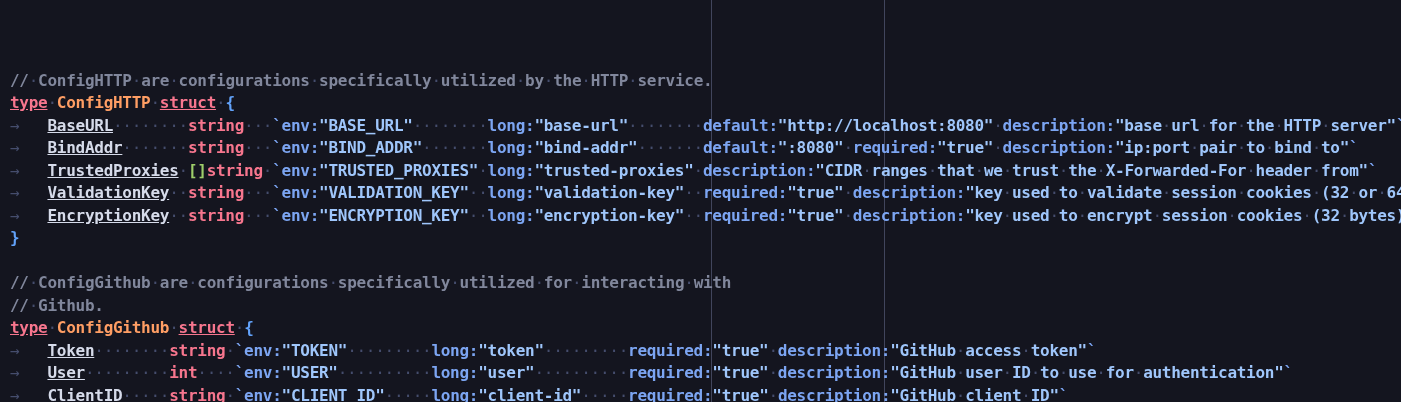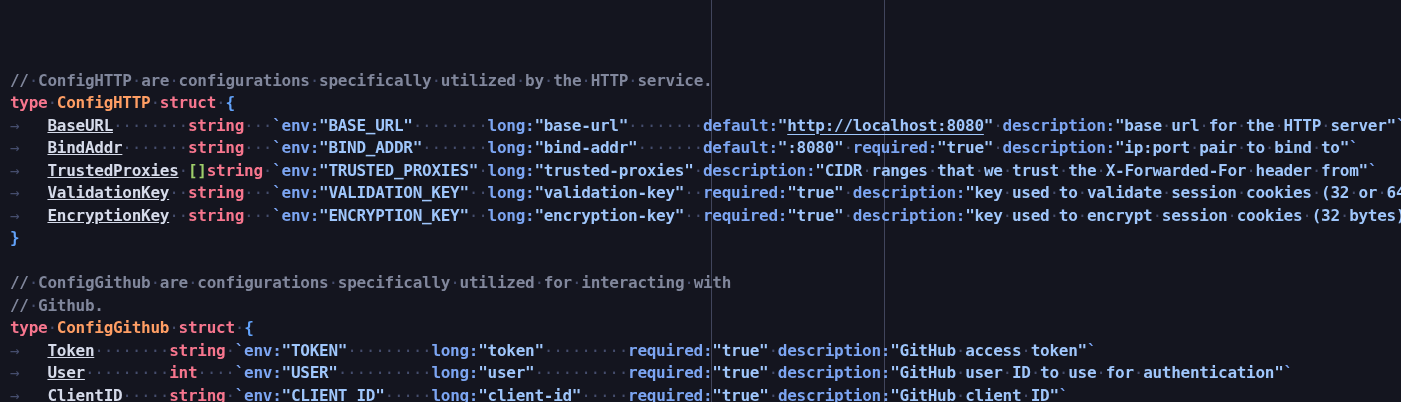--- a/index.html
+++ b/index.html
@@ -31,28 +31,28 @@
     width: 1px;
     background: var(--c-ruler, #41455c);
   }
   #code {
     position: relative;
     z-index: 1;
     padding: 2px 0 0 10px;
   }
   .line { height: 22.5px; }
   .tok-cm { color: var(--c-comment); }
-  .tok-kw { color: var(--c-keyword); }
+  .tok-kw { color: var(--c-keyword); text-decoration: underline; }
   .tok-ty { color: var(--c-type_name); }
   .tok-id { color: var(--c-field); text-decoration: underline; }
   .tok-pr { color: var(--c-primitive); }
   .tok-br { color: var(--c-bracket); }
   .tok-tk { color: var(--c-tag_key); }
   .tok-tv { color: var(--c-tag_value); }
-  .tok-tu { color: var(--c-tag_value); text-decoration: underline; text-underline-offset: 3px; }
+  .tok-tu { color: var(--c-tag_value); text-underline-offset: 3px; }
   .tok-pu { color: var(--c-punctuation); }
   .tok-ws { color: var(--c-whitespace); font-weight: normal; }
 </style>
 </head>
 <body>
 
 <div id="editor">
   <div id="rulers"><div class="ruler" style="left: 711px;"></div><div class="ruler" style="left: 884px;"></div></div>
   <div id="code"><div class="line"><span class="tok-cm">//</span><span class="tok-ws">·</span><span class="tok-cm">ConfigHTTP</span><span class="tok-ws">·</span><span class="tok-cm">are</span><span class="tok-ws">·</span><span class="tok-cm">configurations</span><span class="tok-ws">·</span><span class="tok-cm">specifically</span><span class="tok-ws">·</span><span class="tok-cm">utilized</span><span class="tok-ws">·</span><span class="tok-cm">by</span><span class="tok-ws">·</span><span class="tok-cm">the</span><span class="tok-ws">·</span><span class="tok-cm">HTTP</span><span class="tok-ws">·</span><span class="tok-cm">service.</span></div><div class="line"><span class="tok-kw">type</span><span class="tok-ws">·</span><span class="tok-ty">ConfigHTTP</span><span class="tok-ws">·</span><span class="tok-kw">struct</span><span class="tok-ws">·</span><span class="tok-pu">{</span></div><div class="line"><span class="tok-ws">→&nbsp;&nbsp;&nbsp;</span><span class="tok-id">BaseURL</span><span class="tok-ws">········</span><span class="tok-pr">string</span><span class="tok-ws">···</span><span class="tok-tk">`env:</span><span class="tok-tv">"BASE_URL"</span><span class="tok-ws">········</span><span class="tok-tk">long:</span><span class="tok-tv">"base-url"</span><span class="tok-ws">········</span><span class="tok-tk">default:</span><span class="tok-tv">"</span><span class="tok-tu">http://localhost:8080</span><span class="tok-tv">"</span><span class="tok-ws">·</span><span class="tok-tk">description:</span><span class="tok-tv">"base</span><span class="tok-ws">·</span><span class="tok-tv">url</span><span class="tok-ws">·</span><span class="tok-tv">for</span><span class="tok-ws">·</span><span class="tok-tv">the</span><span class="tok-ws">·</span><span class="tok-tv">HTTP</span><span class="tok-ws">·</span><span class="tok-tv">server"</span><span class="tok-tk">`</span></div><div class="line"><span class="tok-ws">→&nbsp;&nbsp;&nbsp;</span><span class="tok-id">BindAddr</span><span class="tok-ws">·······</span><span class="tok-pr">string</span><span class="tok-ws">···</span><span class="tok-tk">`env:</span><span class="tok-tv">"BIND_ADDR"</span><span class="tok-ws">·······</span><span class="tok-tk">long:</span><span class="tok-tv">"bind-addr"</span><span class="tok-ws">·······</span><span class="tok-tk">default:</span><span class="tok-tv">":8080"</span><span class="tok-ws">·</span><span class="tok-tk">required:</span><span class="tok-tv">"true"</span><span class="tok-ws">·</span><span class="tok-tk">description:</span><span class="tok-tv">"ip:port</span><span class="tok-ws">·</span><span class="tok-tv">pair</span><span class="tok-ws">·</span><span class="tok-tv">to</span><span class="tok-ws">·</span><span class="tok-tv">bind</span><span class="tok-ws">·</span><span class="tok-tv">to"</span><span class="tok-tk">`</span></div><div class="line"><span class="tok-ws">→&nbsp;&nbsp;&nbsp;</span><span class="tok-id">TrustedProxies</span><span class="tok-ws">·</span><span class="tok-br">[]</span><span class="tok-pr">string</span><span class="tok-ws">·</span><span class="tok-tk">`env:</span><span class="tok-tv">"TRUSTED_PROXIES"</span><span class="tok-ws">·</span><span class="tok-tk">long:</span><span class="tok-tv">"trusted-proxies"</span><span class="tok-ws">·</span><span class="tok-tk">description:</span><span class="tok-tv">"CIDR</span><span class="tok-ws">·</span><span class="tok-tv">ranges</span><span class="tok-ws">·</span><span class="tok-tv">that</span><span class="tok-ws">·</span><span class="tok-tv">we</span><span class="tok-ws">·</span><span class="tok-tv">trust</span><span class="tok-ws">·</span><span class="tok-tv">the</span><span class="tok-ws">·</span><span class="tok-tv">X-Forwarded-For</span><span class="tok-ws">·</span><span class="tok-tv">header</span><span class="tok-ws">·</span><span class="tok-tv">from"</span><span class="tok-tk">`</span></div><div class="line"><span class="tok-ws">→&nbsp;&nbsp;&nbsp;</span><span class="tok-id">ValidationKey</span><span class="tok-ws">··</span><span class="tok-pr">string</span><span class="tok-ws">···</span><span class="tok-tk">`env:</span><span class="tok-tv">"VALIDATION_KEY"</span><span class="tok-ws">··</span><span class="tok-tk">long:</span><span class="tok-tv">"validation-key"</span><span class="tok-ws">··</span><span class="tok-tk">required:</span><span class="tok-tv">"true"</span><span class="tok-ws">·</span><span class="tok-tk">description:</span><span class="tok-tv">"key</span><span class="tok-ws">·</span><span class="tok-tv">used</span><span class="tok-ws">·</span><span class="tok-tv">to</span><span class="tok-ws">·</span><span class="tok-tv">validate</span><span class="tok-ws">·</span><span class="tok-tv">session</span><span class="tok-ws">·</span><span class="tok-tv">cookies</span><span class="tok-ws">·</span><span class="tok-tv">(32</span><span class="tok-ws">·</span><span class="tok-tv">or</span><span class="tok-ws">·</span><span class="tok-tv">64</span><span class="tok-ws">·</span><span class="tok-tv">bytes)"</span><span class="tok-tk">`</span></div><div class="line"><span class="tok-ws">→&nbsp;&nbsp;&nbsp;</span><span class="tok-id">EncryptionKey</span><span class="tok-ws">··</span><span class="tok-pr">string</span><span class="tok-ws">···</span><span class="tok-tk">`env:</span><span class="tok-tv">"ENCRYPTION_KEY"</span><span class="tok-ws">··</span><span class="tok-tk">long:</span><span class="tok-tv">"encryption-key"</span><span class="tok-ws">··</span><span class="tok-tk">required:</span><span class="tok-tv">"true"</span><span class="tok-ws">·</span><span class="tok-tk">description:</span><span class="tok-tv">"key</span><span class="tok-ws">·</span><span class="tok-tv">used</span><span class="tok-ws">·</span><span class="tok-tv">to</span><span class="tok-ws">·</span><span class="tok-tv">encrypt</span><span class="tok-ws">·</span><span class="tok-tv">session</span><span class="tok-ws">·</span><span class="tok-tv">cookies</span><span class="tok-ws">·</span><span class="tok-tv">(32</span><span class="tok-ws">·</span><span class="tok-tv">bytes)"</span><span class="tok-tk">`</span></div><div class="line"><span class="tok-pu">}</span></div><div class="line">&nbsp;</div><div class="line"><span class="tok-cm">//</span><span class="tok-ws">·</span><span class="tok-cm">ConfigGithub</span><span class="tok-ws">·</span><span class="tok-cm">are</span><span class="tok-ws">·</span><span class="tok-cm">configurations</span><span class="tok-ws">·</span><span class="tok-cm">specifically</span><span class="tok-ws">·</span><span class="tok-cm">utilized</span><span class="tok-ws">·</span><span class="tok-cm">for</span><span class="tok-ws">·</span><span class="tok-cm">interacting</span><span class="tok-ws">·</span><span class="tok-cm">with</span></div><div class="line"><span class="tok-cm">//</span><span class="tok-ws">·</span><span class="tok-cm">Github.</span></div><div class="line"><span class="tok-kw">type</span><span class="tok-ws">·</span><span class="tok-ty">ConfigGithub</span><span class="tok-ws">·</span><span class="tok-kw">struct</span><span class="tok-ws">·</span><span class="tok-pu">{</span></div><div class="line"><span class="tok-ws">→&nbsp;&nbsp;&nbsp;</span><span class="tok-id">Token</span><span class="tok-ws">········</span><span class="tok-pr">string</span><span class="tok-ws">·</span><span class="tok-tk">`env:</span><span class="tok-tv">"TOKEN"</span><span class="tok-ws">·········</span><span class="tok-tk">long:</span><span class="tok-tv">"token"</span><span class="tok-ws">·········</span><span class="tok-tk">required:</span><span class="tok-tv">"true"</span><span class="tok-ws">·</span><span class="tok-tk">description:</span><span class="tok-tv">"GitHub</span><span class="tok-ws">·</span><span class="tok-tv">access</span><span class="tok-ws">·</span><span class="tok-tv">token"</span><span class="tok-tk">`</span></div><div class="line"><span class="tok-ws">→&nbsp;&nbsp;&nbsp;</span><span class="tok-id">User</span><span class="tok-ws">·········</span><span class="tok-pr">int</span><span class="tok-ws">····</span><span class="tok-tk">`env:</span><span class="tok-tv">"USER"</span><span class="tok-ws">··········</span><span class="tok-tk">long:</span><span class="tok-tv">"user"</span><span class="tok-ws">··········</span><span class="tok-tk">required:</span><span class="tok-tv">"true"</span><span class="tok-ws">·</span><span class="tok-tk">description:</span><span class="tok-tv">"GitHub</span><span class="tok-ws">·</span><span class="tok-tv">user</span><span class="tok-ws">·</span><span class="tok-tv">ID</span><span class="tok-ws">·</span><span class="tok-tv">to</span><span class="tok-ws">·</span><span class="tok-tv">use</span><span class="tok-ws">·</span><span class="tok-tv">for</span><span class="tok-ws">·</span><span class="tok-tv">authentication"</span><span class="tok-tk">`</span></div><div class="line"><span class="tok-ws">→&nbsp;&nbsp;&nbsp;</span><span class="tok-id">ClientID</span><span class="tok-ws">·····</span><span class="tok-pr">string</span><span class="tok-ws">·</span><span class="tok-tk">`env:</span><span class="tok-tv">"CLIENT_ID"</span><span class="tok-ws">·····</span><span class="tok-tk">long:</span><span class="tok-tv">"client-id"</span><span class="tok-ws">·····</span><span class="tok-tk">required:</span><span class="tok-tv">"true"</span><span class="tok-ws">·</span><span class="tok-tk">description:</span><span class="tok-tv">"GitHub</span><span class="tok-ws">·</span><span class="tok-tv">client</span><span class="tok-ws">·</span><span class="tok-tv">ID"</span><span class="tok-tk">`</span></div></div>
 </div>

